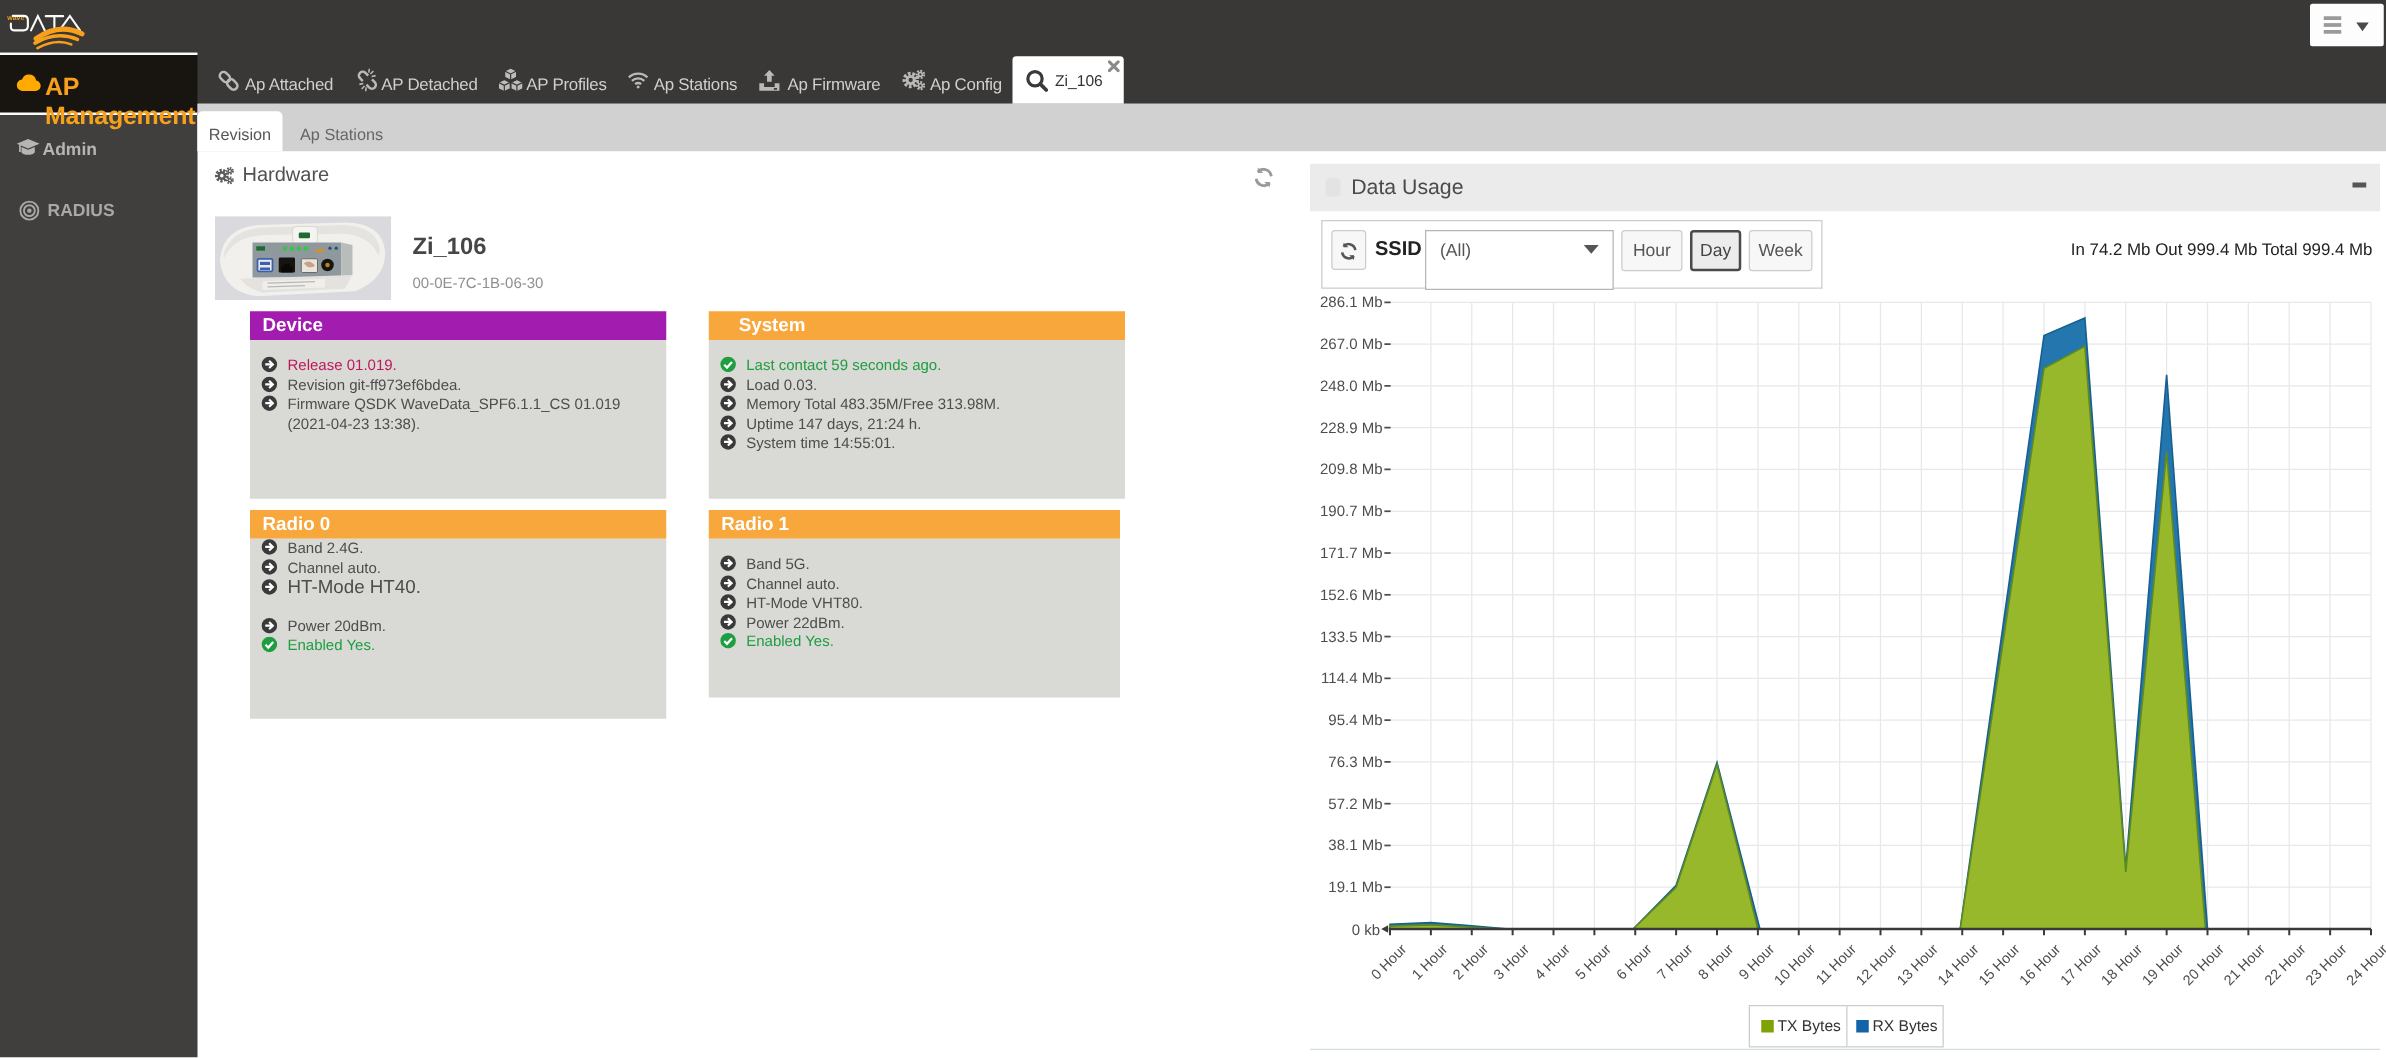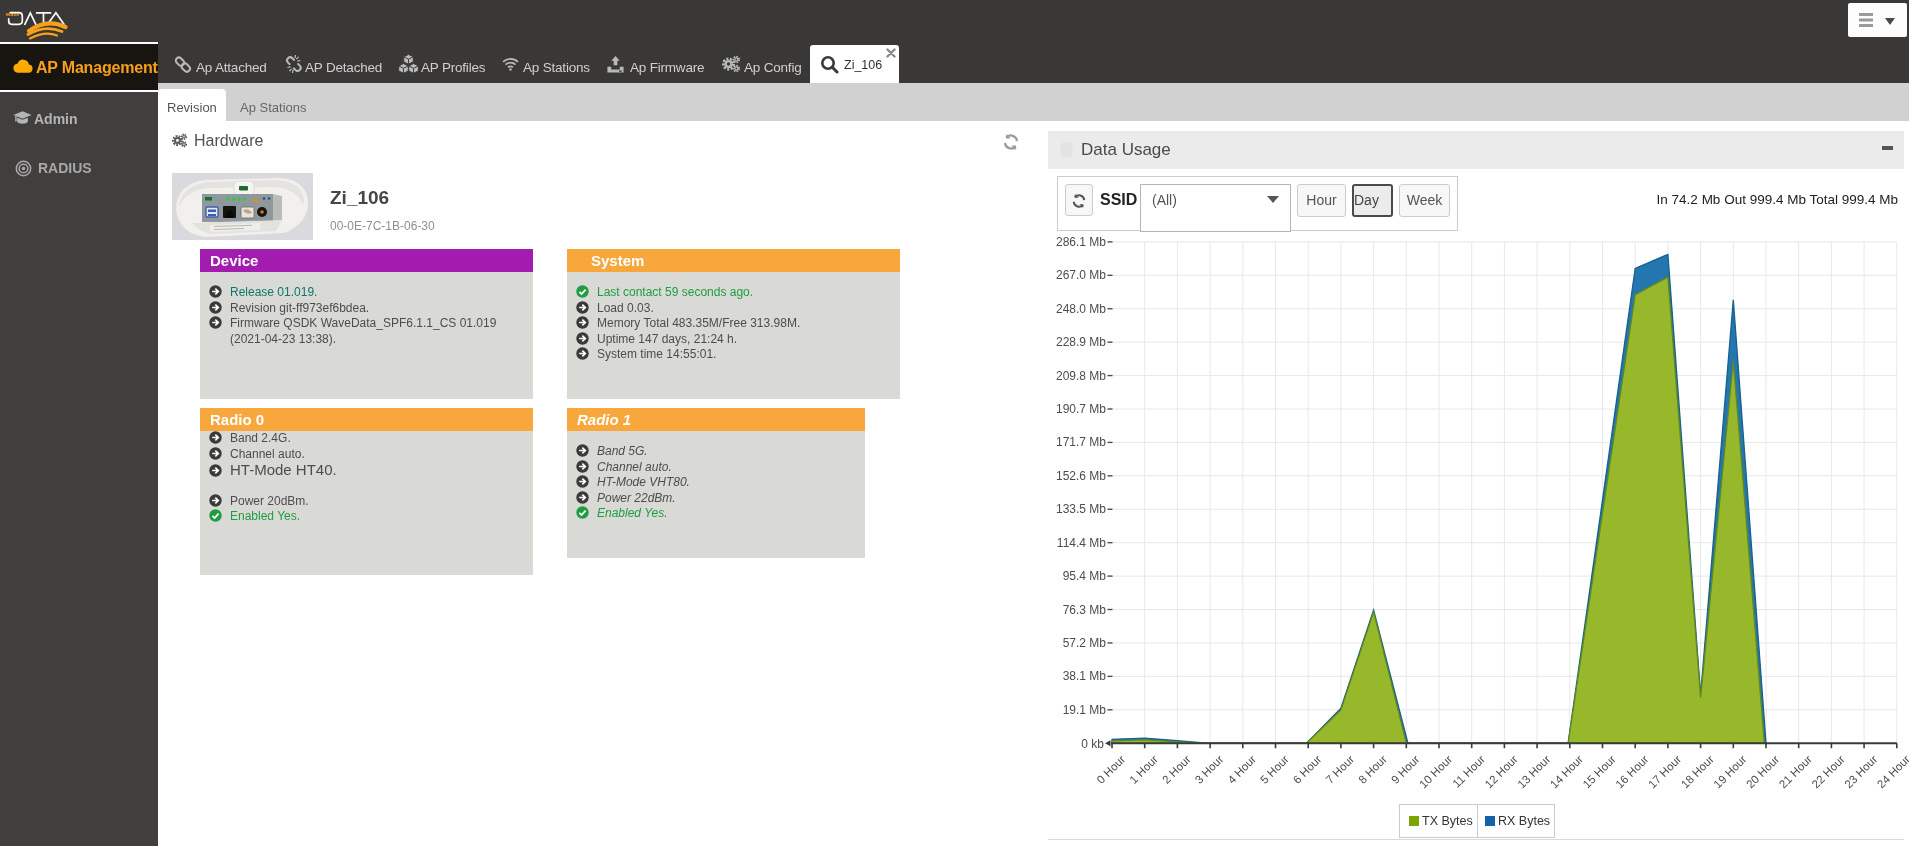--- a/index.html
+++ b/index.html
@@ -33,21 +33,21 @@
   <div class="abs" style="left:11px;top:10px;width:14px;height:3px;background:#9a9a9a;box-shadow:0 5.5px 0 #9a9a9a,0 11px 0 #9a9a9a;"></div>
   <div class="abs" style="left:37px;top:15px;width:0;height:0;border-left:5.5px solid transparent;border-right:5.5px solid transparent;border-top:7px solid #4a4a48;"></div>
 </div>
 
 <div class="abs" style="left:0;top:42px;width:158px;height:804px;background:#403f3e;"></div>
 
 <div class="abs" style="left:0;top:42px;width:158px;height:50px;background:#181410;border-top:2px solid #fbfbfb;border-bottom:2px solid #fbfbfb;">
   <svg class="abs" style="left:13px;top:14px;" width="20" height="17" viewBox="0 0 24 19">
     <path d="M18.5,17 a5 5 0 0 0 0.6-9.96 A7 7 0 0 0 5.6,5.9 A5.4 5.4 0 0 0 6.5,17 Z" fill="#ffaa00"></path>
   </svg>
-  <span class="abs" style="left:36px;top:15px;color:#f7a01b;font-weight:bold;font-size:16px;letter-spacing:-0.2px;">AP Management</span>
+  <span class="abs" style="left:36px;top:15px;color:#f7a01b;font-weight:bold;font-size:20px;letter-spacing:-0.2px;">AP Management</span>
 </div>
 
 <div class="sideitem" style="top:110px;color:#b5b5b5;">
   <svg class="abs" style="left:13px;top:0px;" width="19" height="17" viewBox="0 0 22 19">
     <path d="M11,1 L21.6,5.4 11,9.8 0.4,5.4 Z" fill="#b5b5b5"></path>
     <path d="M4.8,8.5 v4.3 c0,1.6 2.8,2.9 6.2,2.9 s6.2-1.3 6.2-2.9 V8.5 L11,11 Z" fill="#b5b5b5"></path>
     <path d="M2.6,6.3 v6.8 h1.6 v-6.2 Z" fill="#b5b5b5"></path>
   </svg>
   <span class="abs" style="left:34px;top:1px;text-align:right;">Admin</span>
 </div>
@@ -191,21 +191,21 @@
   <path d="M20,50 L110,47 L104,58 L38,61 Q26,58 20,50 Z" fill="#e3e2df"></path>
   <path d="M38,52 L88,50 L88,57 L38,59 Z" fill="#efeeeb"></path>
   <path d="M42,53.5 l38,-1.2 M42,56.5 l30,-1" stroke="#b9b8b4" stroke-width="1"></path>
 </svg>
 <span class="abs" style="left:330px;top:187px;font-size:19px;font-weight:bold;color:#464646;">Zi_106</span>
 <span class="abs" style="left:330px;top:219px;font-size:12px;color:#8f8f8f;">00-0E-7C-1B-06-30</span>
 
 <div id="pDevice" class="abs" style="left: 200px; top: 249px; width: 333px;">
     <div style="background:#a21caf;color:#fff;font-weight:bold;font-size:15px;height:23px;line-height:23px;padding-left:10px;">Device</div>
     <div style="background:#d9d9d5;height:127px;padding:13px 10px 0 9px;">
-      <div style="font-size:12px;color:#0f766e;line-height:15.5px;margin-bottom:0;white-space:nowrap;"><span style="display:inline-block;width:21px;"><svg width="13" height="13" viewBox="0 0 13 13" style="vertical-align:-2px">
+      <div style="font-size:12px;color:#be185d;line-height:15.5px;margin-bottom:0;white-space:nowrap;"><span style="display:inline-block;width:21px;"><svg width="13" height="13" viewBox="0 0 13 13" style="vertical-align:-2px">
             <circle cx="6.5" cy="6.5" r="6.2" fill="#3a3a3a"></circle>
             <path d="M3.2,6.5 H9 M6.3,3.6 L9.3,6.5 L6.3,9.4" stroke="#fff" stroke-width="1.7" fill="none"></path>
           </svg></span>Release 01.019.</div>
       <div style="font-size:12px;color:#4d4d4d;line-height:15.5px;margin-bottom:0;white-space:nowrap;"><span style="display:inline-block;width:21px;"><svg width="13" height="13" viewBox="0 0 13 13" style="vertical-align:-2px">
             <circle cx="6.5" cy="6.5" r="6.2" fill="#3a3a3a"></circle>
             <path d="M3.2,6.5 H9 M6.3,3.6 L9.3,6.5 L6.3,9.4" stroke="#fff" stroke-width="1.7" fill="none"></path>
           </svg></span>Revision git-ff973ef6bdea.</div>
       <div style="font-size:12px;color:#4d4d4d;line-height:15.5px;margin-bottom:0;white-space:nowrap;"><span style="display:inline-block;width:21px;"><svg width="13" height="13" viewBox="0 0 13 13" style="vertical-align:-2px">
             <circle cx="6.5" cy="6.5" r="6.2" fill="#3a3a3a"></circle>
             <path d="M3.2,6.5 H9 M6.3,3.6 L9.3,6.5 L6.3,9.4" stroke="#fff" stroke-width="1.7" fill="none"></path>
@@ -255,21 +255,21 @@
       <div style="font-size:12px;color:#4d4d4d;line-height:15.5px;margin-bottom:0;white-space:nowrap;"><span style="display:inline-block;width:21px;"><svg width="13" height="13" viewBox="0 0 13 13" style="vertical-align:-2px">
             <circle cx="6.5" cy="6.5" r="6.2" fill="#3a3a3a"></circle>
             <path d="M3.2,6.5 H9 M6.3,3.6 L9.3,6.5 L6.3,9.4" stroke="#fff" stroke-width="1.7" fill="none"></path>
           </svg></span>Power 20dBm.</div>
       <div style="font-size:12px;color:#1e9e40;line-height:15.5px;margin-bottom:0;white-space:nowrap;"><span style="display:inline-block;width:21px;"><svg width="13" height="13" viewBox="0 0 13 13" style="vertical-align:-2px">
             <circle cx="6.5" cy="6.5" r="6.2" fill="#1e9e40"></circle>
             <path d="M3.4,6.8 L5.6,9 L9.6,4.6" stroke="#fff" stroke-width="1.8" fill="none"></path>
           </svg></span>Enabled Yes.</div>
     </div>
   </div>
-<div id="pRadio1" class="abs" style="left: 567px; top: 408px; width: 298px; font-style: italic;">
+<div id="pRadio1" class="abs" style="left: 567px; top: 408px; width: 329px;">
     <div style="background:#f8a73c;color:#fff;font-weight:bold;font-size:15px;height:23px;line-height:23px;padding-left:10px;">Radio 1</div>
     <div style="background:#d9d9d5;height:127px;padding:13px 10px 0 9px;">
       <div style="font-size:12px;color:#4d4d4d;line-height:15.5px;margin-bottom:0;white-space:nowrap;"><span style="display:inline-block;width:21px;"><svg width="13" height="13" viewBox="0 0 13 13" style="vertical-align:-2px">
             <circle cx="6.5" cy="6.5" r="6.2" fill="#3a3a3a"></circle>
             <path d="M3.2,6.5 H9 M6.3,3.6 L9.3,6.5 L6.3,9.4" stroke="#fff" stroke-width="1.7" fill="none"></path>
           </svg></span>Band 5G.</div>
       <div style="font-size:12px;color:#4d4d4d;line-height:15.5px;margin-bottom:0;white-space:nowrap;"><span style="display:inline-block;width:21px;"><svg width="13" height="13" viewBox="0 0 13 13" style="vertical-align:-2px">
             <circle cx="6.5" cy="6.5" r="6.2" fill="#3a3a3a"></circle>
             <path d="M3.2,6.5 H9 M6.3,3.6 L9.3,6.5 L6.3,9.4" stroke="#fff" stroke-width="1.7" fill="none"></path>
           </svg></span>Channel auto.</div>
@@ -307,21 +307,21 @@
   </svg>
 </div>
 <span class="abs" style="left:1100px;top:191px;font-size:16px;font-weight:bold;color:#222;">SSID</span>
 
 <div class="abs" style="left:1140px;top:184px;width:151px;height:48px;background:#fff;border:1px solid #b5b5b5;">
   <span class="abs" style="left:11px;top:7px;font-size:14px;color:#555;">(All)</span>
   <div class="abs" style="right:11px;top:11px;width:0;height:0;border-left:6px solid transparent;border-right:6px solid transparent;border-top:7px solid #555;"></div>
 </div>
 
 <div class="abs" style="left:1297px;top:184px;width:49px;height:33px;background:#f7f7f7;border:1px solid #ccc;border-radius:3px;text-align:center;line-height:31px;font-size:14px;color:#555;">Hour</div>
-<div class="abs" style="left:1352px;top:184px;width:41px;height:33px;background:#ececec;border:2px solid #4a4a4a;border-radius:3px;line-height:29px;font-size:14px;color:#444;">Day</div>
+<div class="abs" style="left:1352px;top:184px;width:41px;height:33px;background:#ececec;border:2px solid #4a4a4a;border-radius:3px;text-align:center;line-height:29px;font-size:14px;color:#444;">Day</div>
 <div class="abs" style="left:1399px;top:184px;width:51px;height:33px;background:#f7f7f7;border:1px solid #ccc;border-radius:3px;text-align:center;line-height:31px;font-size:14px;color:#555;">Week</div>
 <span class="abs" style="left:1498px;top:192px;width:400px;text-align:right;font-size:13.5px;color:#222;">In 74.2 Mb Out 999.4 Mb Total 999.4 Mb</span>
 
 <svg id="chart" class="abs" style="left:1040px;top:230px;" width="869" height="616" viewBox="0 0 869 616">
     <line x1="72" y1="11.9" x2="856.8000000000001" y2="11.9" stroke="#e8e8e8" stroke-width="1"></line>
     <text x="66" y="15.9" font-size="12" fill="#4d4d4d" text-anchor="end" font-family="Liberation Sans">286.1 Mb</text>
     <line x1="67.5" y1="11.9" x2="72.5" y2="11.9" stroke="#4d4d4d" stroke-width="1.4"></line>
     <line x1="72" y1="45.32" x2="856.8000000000001" y2="45.32" stroke="#e8e8e8" stroke-width="1"></line>
     <text x="66" y="49.32" font-size="12" fill="#4d4d4d" text-anchor="end" font-family="Liberation Sans">267.0 Mb</text>
     <line x1="67.5" y1="45.32" x2="72.5" y2="45.32" stroke="#4d4d4d" stroke-width="1.4"></line>

